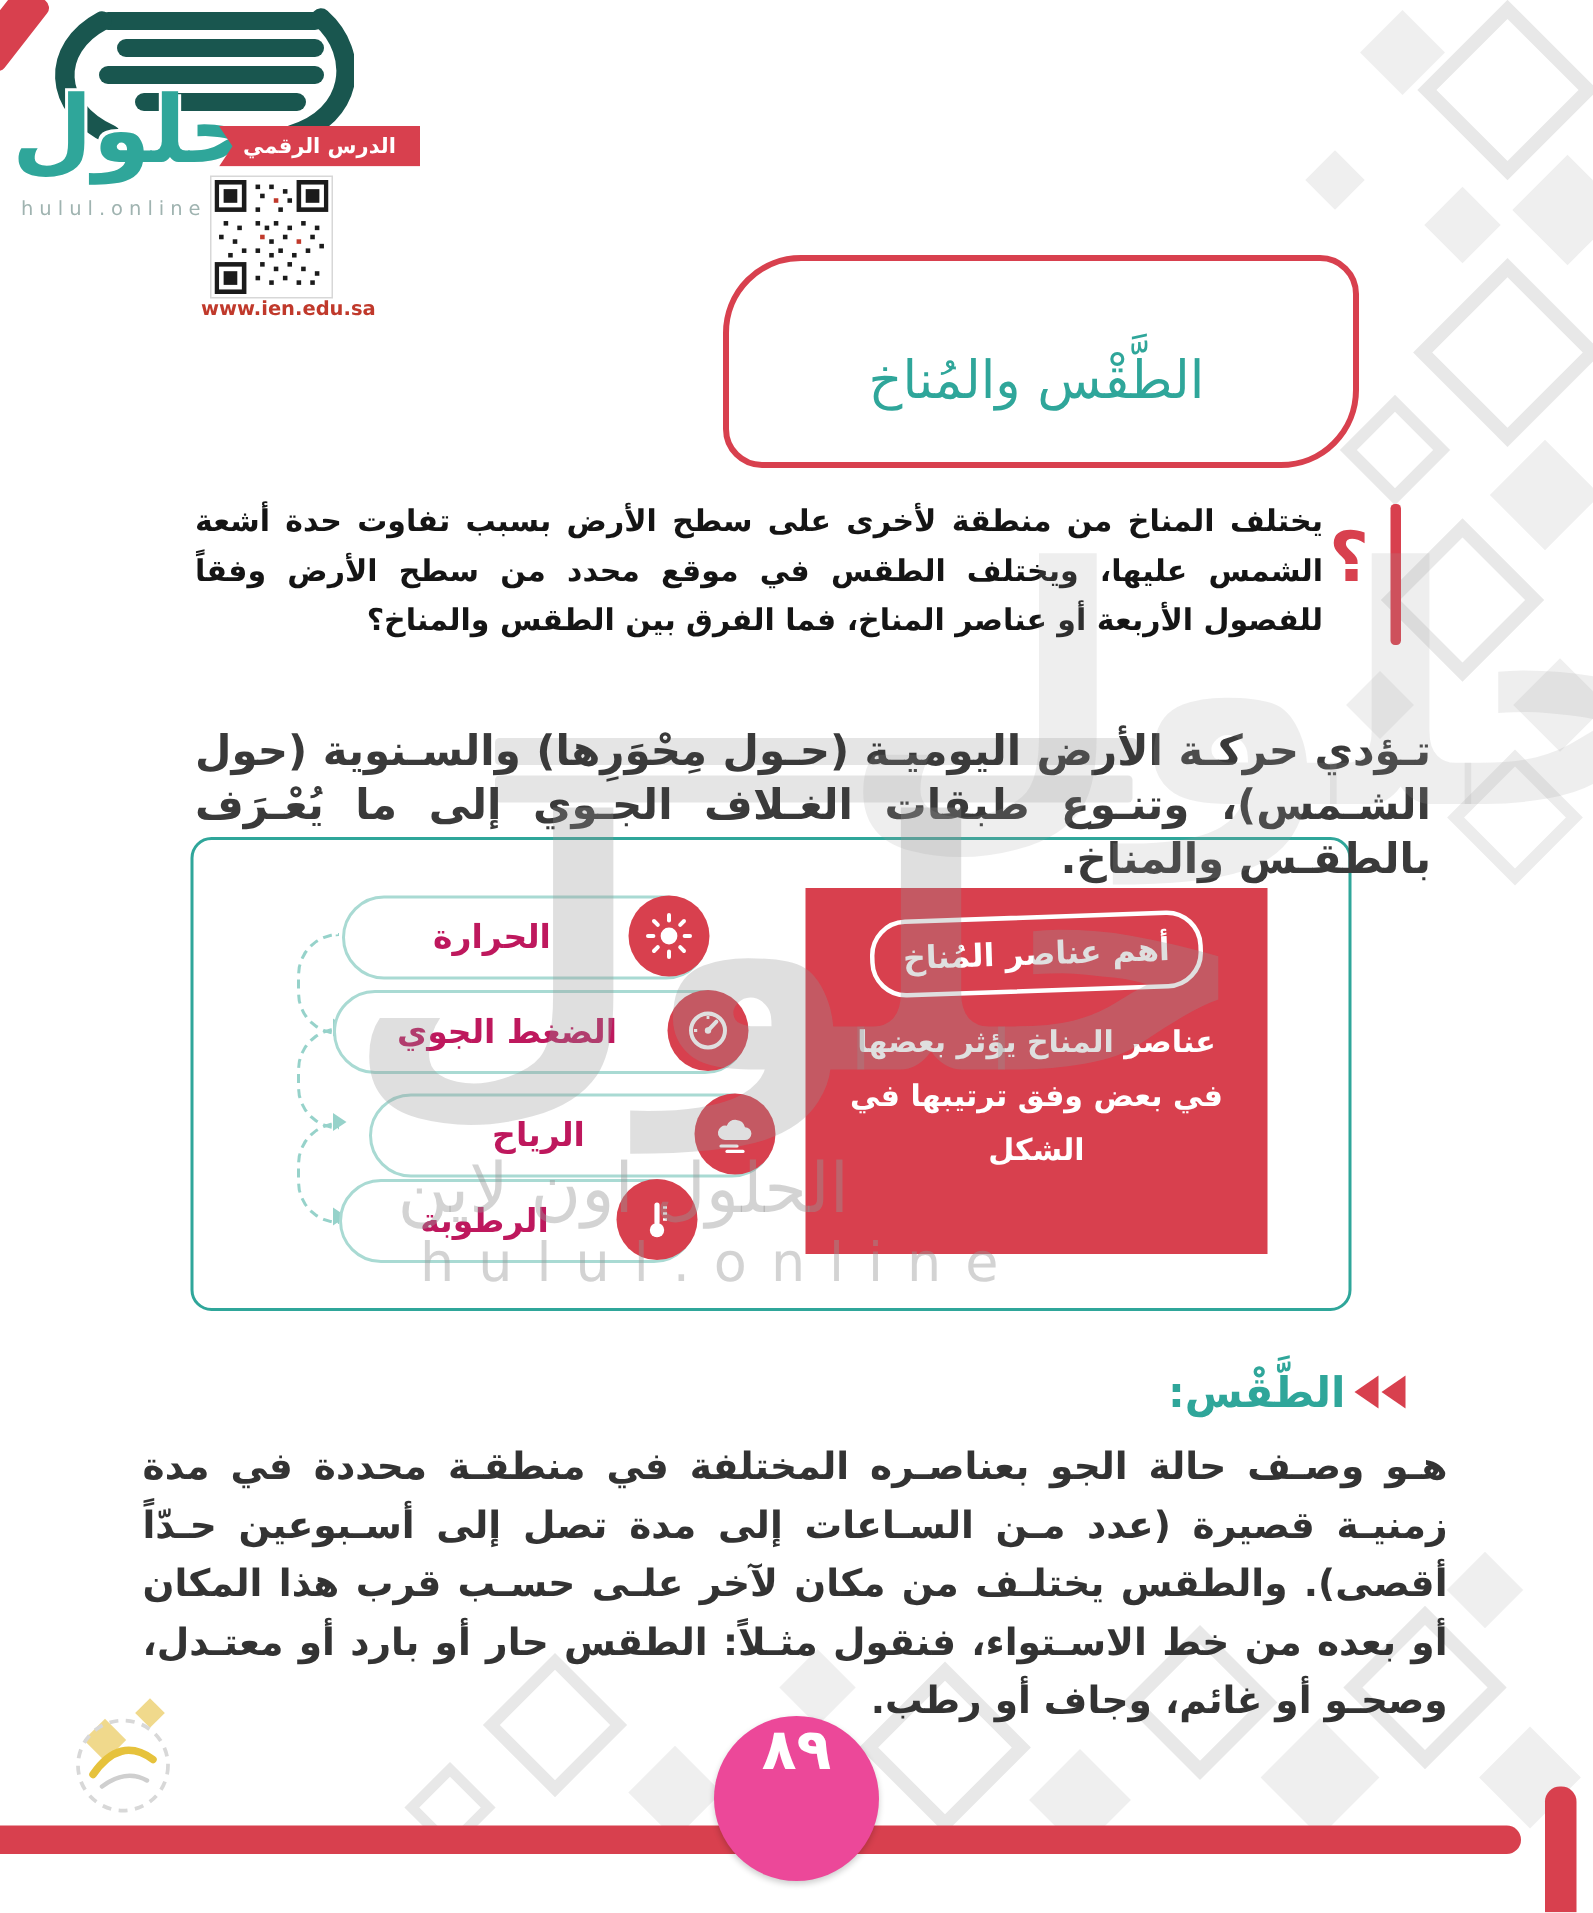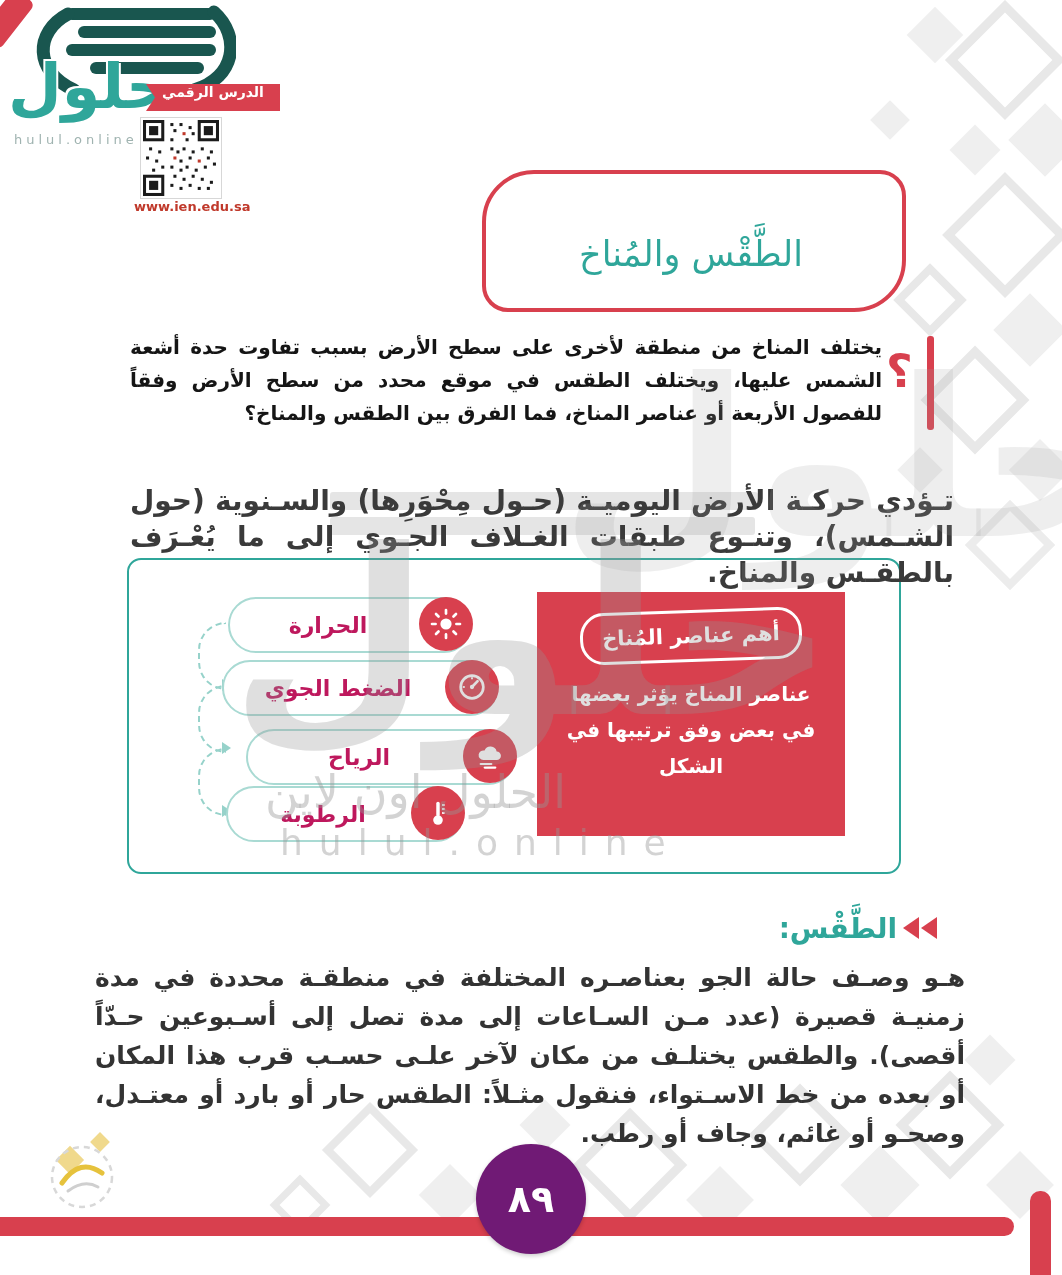--- a/index.html
+++ b/index.html
@@ -14,21 +14,21 @@
 
   
   .corner-slash{left:-6px;top:-10px;width:26px;height:58px;background:#d8404e;
                 transform:rotate(38deg);border-radius:6px;z-index:9;}
   .book-logo{left:26px;top:2px;z-index:10;}
   .brand-logo-text{left:8px;top:50px;font-size:62px;font-weight:bold;color:#2fa69a;z-index:11;
                    text-shadow:2px 2px 0 #fff,-2px -2px 0 #fff;}
   .brand-subtext{left:14px;top:132px;font-size:13px;letter-spacing:4px;color:#9fb3b0;z-index:11;}
   .ribbon{left:146px;top:84px;width:134px;height:27px;background:#d8404e;z-index:12;
           clip-path:polygon(0 0,100% 0,100% 100%,0 100%,9px 50%);
-          display:flex;justify-content:center;}
+          display:flex;align-items:center;justify-content:center;}
   .ribbon span{color:#fff;font-size:14px;font-weight:bold;}
   .qr{left:140px;top:117px;width:76px;height:76px;background:#fff;border:1px solid #d7d7d7;
       z-index:11;padding:2px;}
   .website{left:134px;top:199px;font-size:13px;font-weight:bold;color:#c0392b;z-index:11;}
 
   
   .lesson-banner{left:627px;top:128px;width:250px;height:57px;background:#2fa69a;
                  border-radius:22px;display:flex;align-items:center;justify-content:center;
                  z-index:13;box-shadow:0 2px 3px rgba(0,0,0,.15);}
   .lesson-banner span{color:#fff;font-size:27px;font-weight:bold;}
@@ -80,22 +80,22 @@
   .chev{width:0;height:0;border-top:11px solid transparent;border-bottom:11px solid transparent;
         border-right:16px solid #d8404e;z-index:10;}
   .chev-1{left:903px;top:917px;} .chev-2{left:921px;top:917px;}
   .weather-heading{right:165px;top:912px;color:#2fa69a;font-size:28px;font-weight:bold;z-index:10;}
   .weather-body{left:95px;top:958px;width:870px;color:#333;font-size:25px;font-weight:700;
                 line-height:39px;text-align:justify;z-index:10;}
 
   
   .footer-bar{left:0;top:1217px;width:1014px;height:19px;background:#d8404e;border-radius:0 10px 10px 0;z-index:10;}
   .footer-side-bar{left:1030px;top:1191px;width:21px;height:84px;background:#d8404e;border-radius:10px 10px 0 0;z-index:10;}
-  .page-badge{left:476px;top:1144px;width:110px;height:110px;background:#701a75;border-radius:50%;
-              display:flex;align-items:center;justify-content:center;z-index:20;
+  .page-badge{left:476px;top:1144px;width:110px;height:110px;background:#ec4899;border-radius:50%;
+              display:flex;justify-content:center;z-index:20;
               box-shadow:0 2px 4px rgba(0,0,0,.2);}
   .page-badge span{color:#fff;font-size:38px;font-weight:bold;}
   .emblem{left:40px;top:1135px;z-index:9;}
 
   
   .wm{z-index:40;}
   .wm-big1{left:230px;top:520px;font-size:230px;font-weight:bold;color:rgba(150,150,150,.30);line-height:1;}
   .wm-big2{left:560px;top:350px;font-size:220px;font-weight:bold;color:rgba(160,160,160,.18);line-height:1;}
   .wm-line1{left:265px;top:765px;font-size:46px;font-weight:normal;color:rgba(150,150,150,.42);letter-spacing:10px;}
   .wm-line2{left:280px;top:822px;font-size:36px;color:rgba(150,150,150,.42);letter-spacing:16px;}

